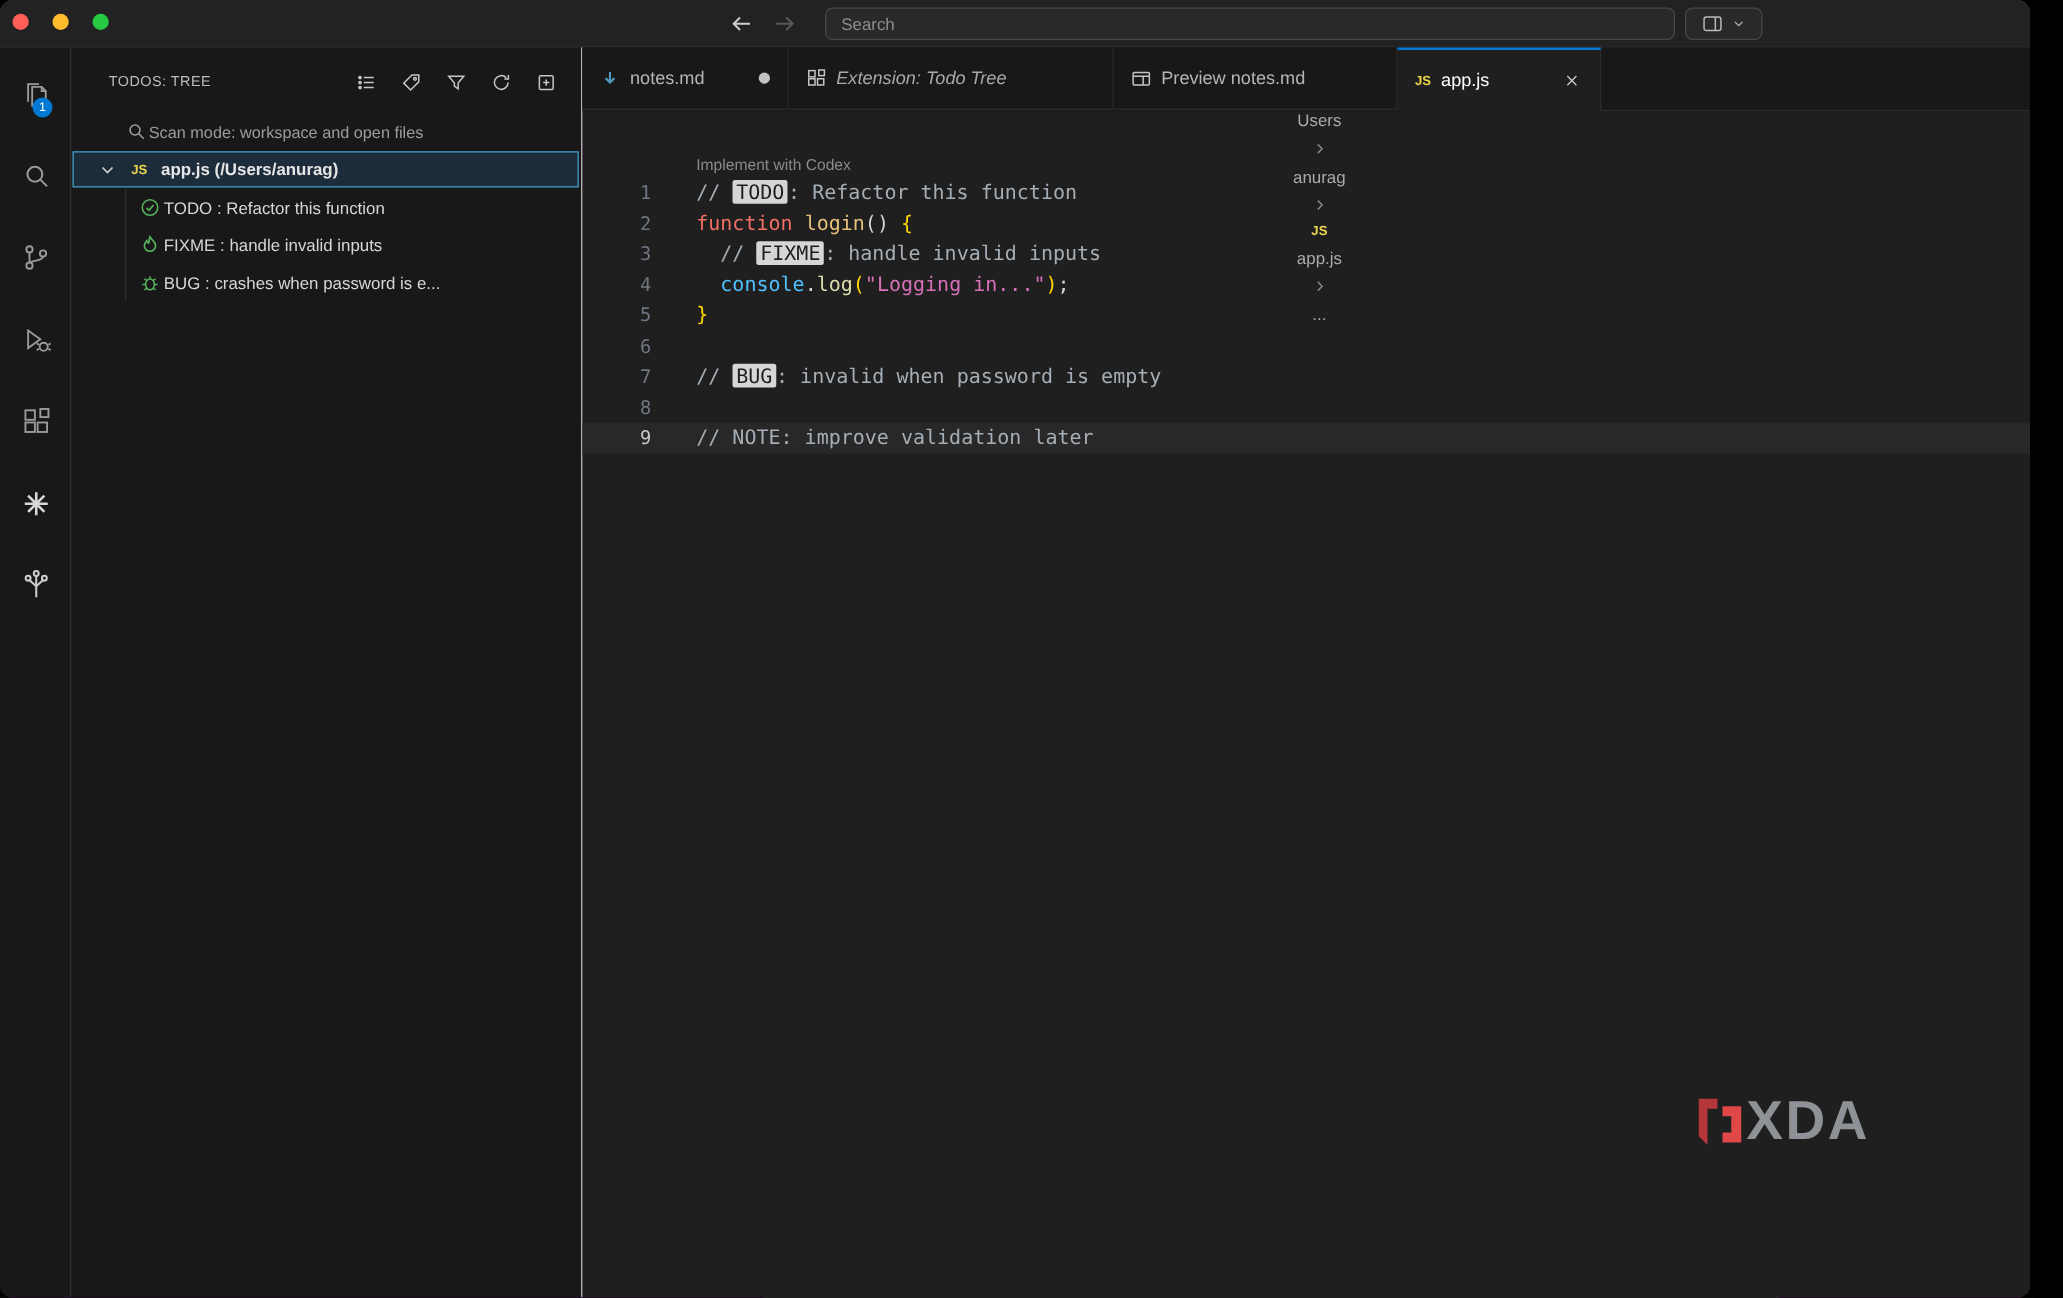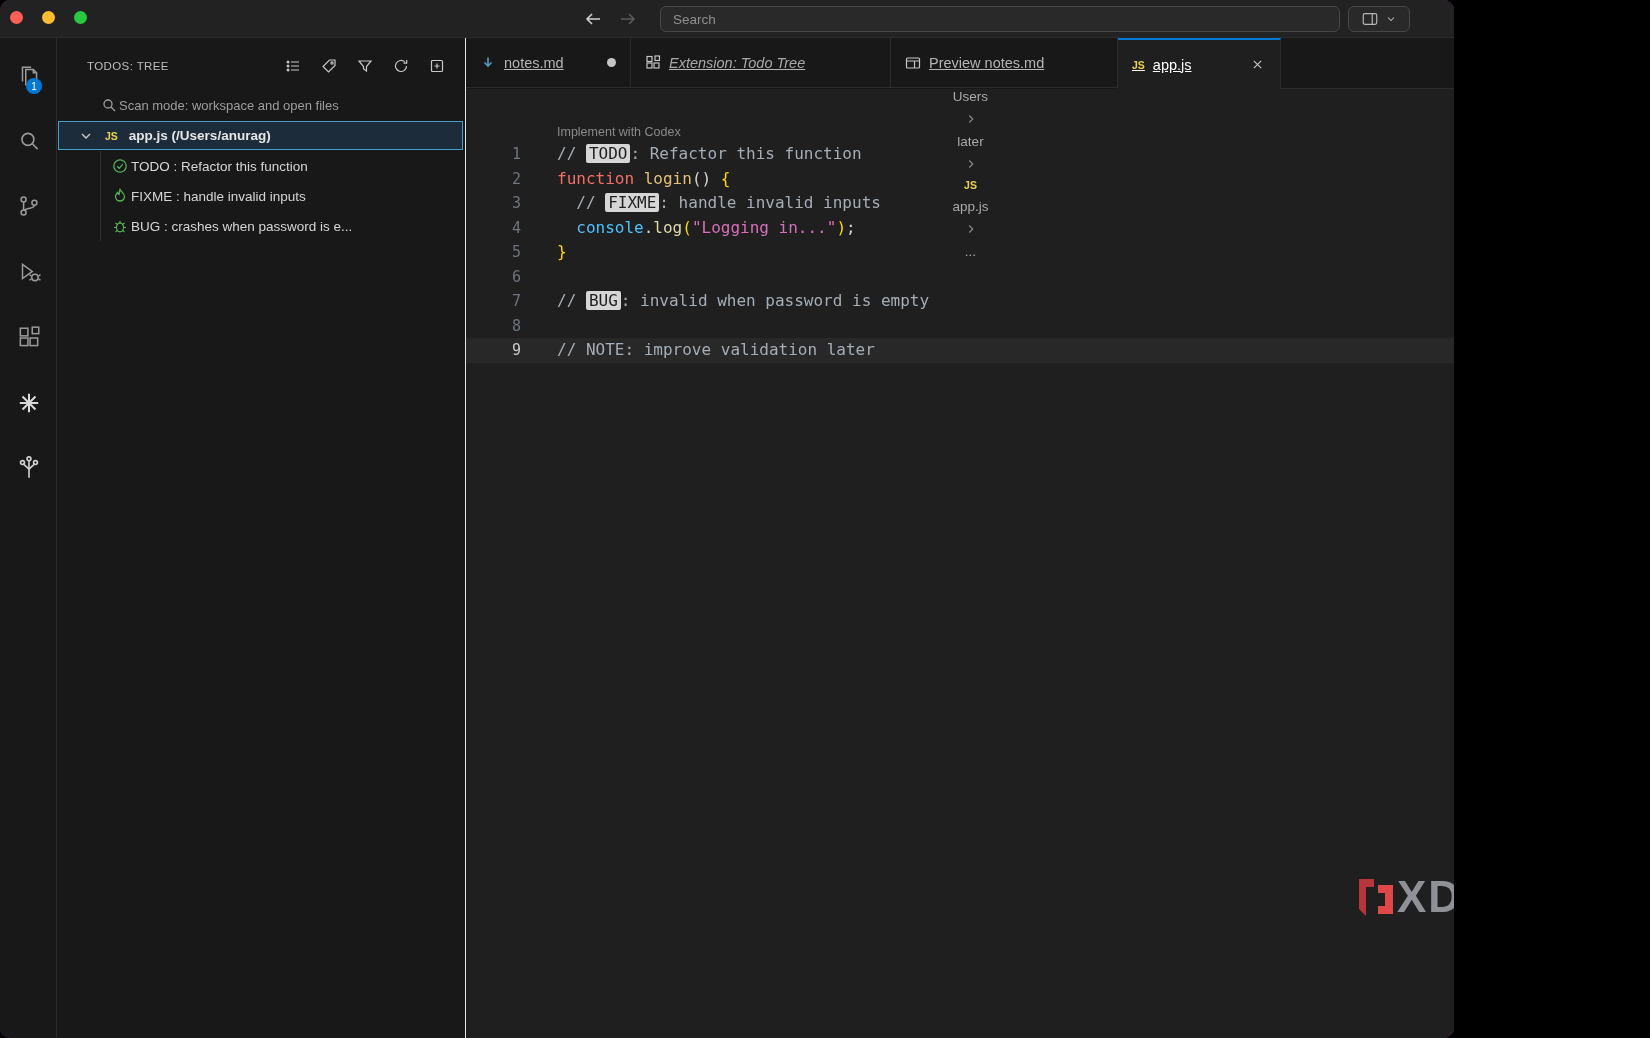--- a/index.html
+++ b/index.html
@@ -1,19 +1,19 @@
 <!DOCTYPE html>
 <html><head>
 <meta charset="utf-8">
 <style>
   * { margin:0; padding:0; box-sizing:border-box; cursor:default; }
   html,body { background:#000; }
   body { width:1650px; height:1038px; font-family:"Liberation Sans",sans-serif; }
 
-  .stage { position:relative; width:1454px; height:1038px; background:#701a75;
+  .stage { position:relative; width:1624px; height:1038px; background:#701a75;
            border-radius:10px; overflow:hidden; }
 
   
   .titlebar { position:absolute; top:0; left:0; right:0; height:38px;
               background:#222222; border-bottom:1px solid #2b2b2b; }
   .tl { position:absolute; top:11px; width:13px; height:13px; border-radius:50%; }
   .tl.close { left:10px; background:#ff5f57; }
   .tl.min   { left:42px; background:#febc2e; }
   .tl.zoom  { left:74px; background:#28c840; }
   .navarrow { position:absolute; top:7px; width:24px; height:24px;
@@ -58,21 +58,21 @@
                color:#d6d6d6; font-size:13.5px; }
   .ti-0 { top:113px; } .ti-1 { top:143px; } .ti-2 { top:173px; }
   .indent-guide { position:absolute; left:43px; top:113px; width:1px; height:90px; background:#2f2f2f; }
   .jsicon { color:#e8d44d; font-weight:bold; font-size:10.5px; font-family:"Liberation Sans",sans-serif; }
 
   
   .editor { position:absolute; left:466px; top:38px; right:0; bottom:0; background:#1f1f1f; }
   .tabbar { position:absolute; top:0; left:0; right:0; height:51px; display:flex; background:#181818; }
   .tab { height:50px; display:flex; align-items:center; padding:0 14px; gap:8px;
          border-right:1px solid #2b2b2b; border-bottom:1px solid #2b2b2b;
-         font-size:14.5px; color:#b5b5b5; background:#181818;text-decoration:underline; }
+         font-size:14.5px; color:#b5b5b5; background:#181818; }
   .tab.w1 { width:165px; } .tab.w2 { width:227px; } .tab.w3 { width:260px; } .tab.w4 { width:163px; }
   .tab.preview-mode .tablabel { font-style:italic; color:#a8a8a8; }
   .tab.active { height:51px; background:#1f1f1f; border-bottom:none;
                 border-top:2px solid #0078d4; color:#ffffff; }
   .tab-filler { flex:1; border-bottom:1px solid #2b2b2b; }
   .dirty-dot { margin-left:auto; width:9px; height:9px; border-radius:50%; background:#c4c4c4; }
   .close-x { margin-left:auto; width:18px; height:18px; display:flex;
              align-items:center; justify-content:center; border-radius:4px; }
 
   .breadcrumb { position:absolute; top:51px; left:0; right:0; height:33px;
@@ -353,21 +353,21 @@
       <div class="tab-filler"></div>
     </div>
 
     <div class="breadcrumb">
       <span>Users</span>
       <span class="bc-sep">
         <svg width="14" height="14" viewBox="0 0 16 16">
             <path d="M6 4l4 4-4 4" fill="none" stroke="#8a8a8a" stroke-width="1.3"></path>
           </svg>
       </span>
-      <span>later</span>
+      <span>anurag</span>
       <span class="bc-sep">
         <svg width="14" height="14" viewBox="0 0 16 16">
             <path d="M6 4l4 4-4 4" fill="none" stroke="#8a8a8a" stroke-width="1.3"></path>
           </svg>
       </span>
       <span class="jsicon">JS</span>
       <span>app.js</span>
       <span class="bc-sep">
         <svg width="14" height="14" viewBox="0 0 16 16">
             <path d="M6 4l4 4-4 4" fill="none" stroke="#8a8a8a" stroke-width="1.3"></path>

